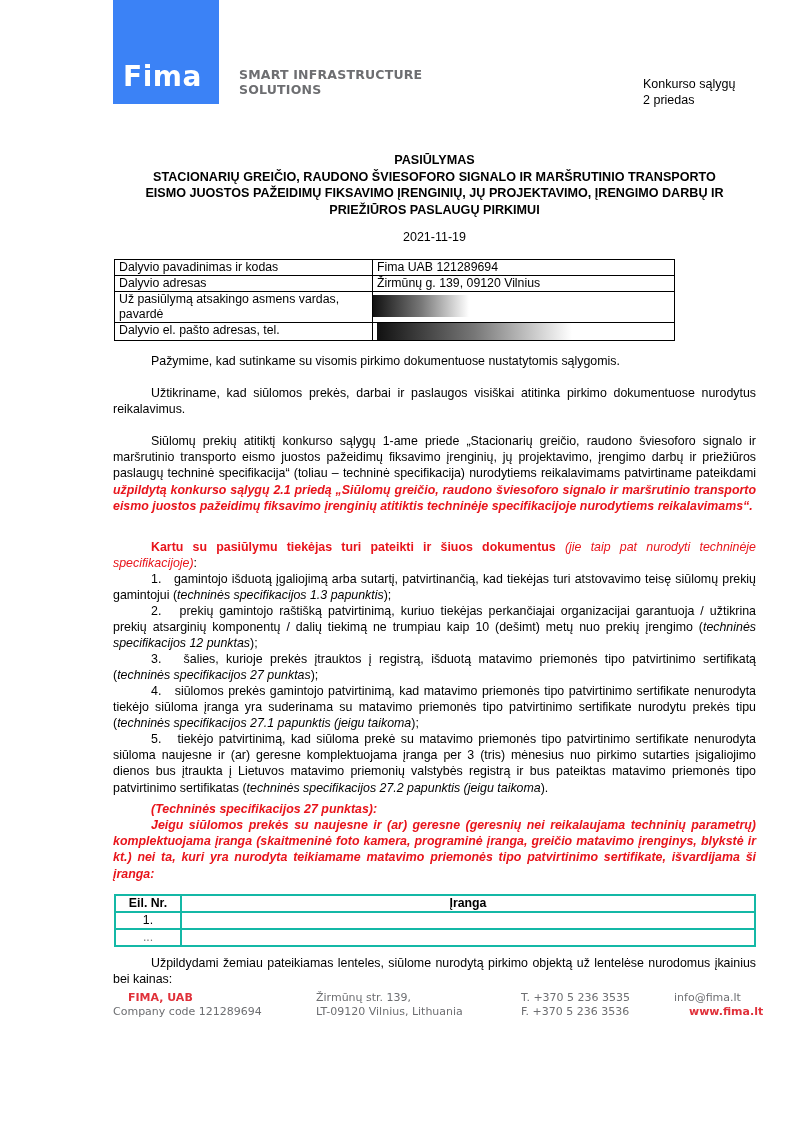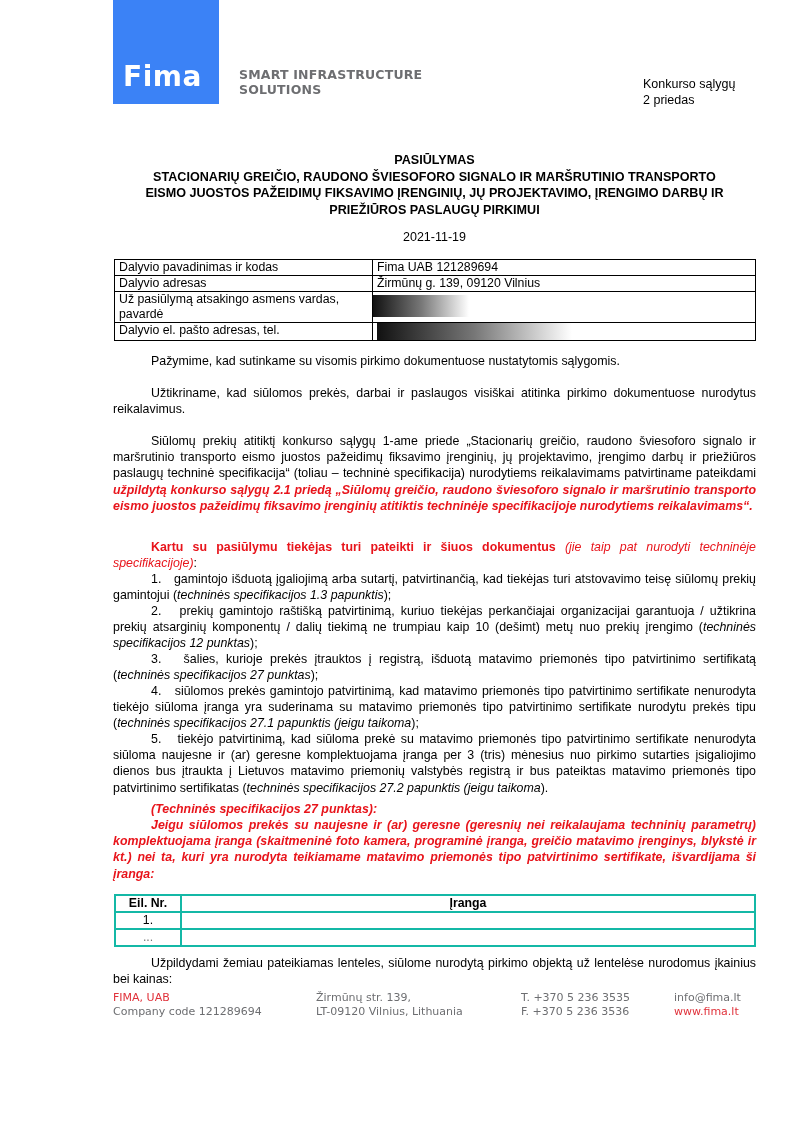--- a/index.html
+++ b/index.html
@@ -11,40 +11,40 @@
                font-size: 28px; letter-spacing: 0.5px; font-family: "DejaVu Sans", sans-serif; }
   .tagline { position: absolute; left: 239px; top: 67px; color: #6d6e71; font-weight: bold;
              font-size: 12.5px; line-height: 15px; letter-spacing: 0.2px;
              font-family: "DejaVu Sans", sans-serif; }
   .annex { position: absolute; left: 643px; top: 76px; font-size: 12.5px; line-height: 16px; }
   .title { position: absolute; left: 113px; width: 643px; top: 152px; text-align: center;
            font-weight: bold; font-size: 12.6px; line-height: 16.5px; }
   .date { position: absolute; left: 113px; width: 643px; top: 230px; text-align: center;
           font-size: 12.5px; }
   table { border-collapse: collapse; }
-  .info-table { position: absolute; left: 114px; top: 259px; width: 642px; font-size: 12.3px; }
+  .info-table { position: absolute; left: 114px; top: 259px; width: 561px; font-size: 12.3px; }
   .info-table td { border: 1px solid #000; padding: 0 4px; line-height: 15px; vertical-align: top; }
   .info-table td:first-child { width: 249px; }
   .redact { display: inline-block; height: 20px;
             background: linear-gradient(to right, #111 0%, #777 50%, #ffffff 100%); }
   .p { position: absolute; left: 113px; width: 643px; font-size: 12.4px; line-height: 16.2px;
        text-align: justify; }
   .ind { text-indent: 38px; }
   .rb { color: #e8141b; font-weight: bold; }
   .rbi { color: #e8141b; font-weight: bold; font-style: italic; }
   .ri { color: #e8141b; font-style: italic; }
   .it { font-style: italic; }
   .eq-table { position: absolute; left: 114px; top: 894px; width: 642px; font-size: 12.3px; }
   .eq-table td, .eq-table th { border: 2px solid #14b8a6; line-height: 15px; text-align: center; padding: 0; }
   .eq-table th { font-weight: bold; }
   .eq-table th:first-child, .eq-table td:first-child { width: 64px; }
   .muted { color: #777; }
   .footer { position: absolute; top: 991px; font-size: 11px; line-height: 14px; color: #6d6e71;
             font-family: "DejaVu Sans", sans-serif; }
-  .footer .brand { color: #e0313a; font-weight: normal; }
+  .footer .brand { color: #e0313a; font-weight: bold; margin-left: 15px; }
 </style>
 </head>
 <body>
 
 <div class="logo-box">
   <span class="logo-text">Fima</span>
 </div>
 <div class="tagline">
   <div>SMART INFRASTRUCTURE</div>
   <div>SOLUTIONS</div>

